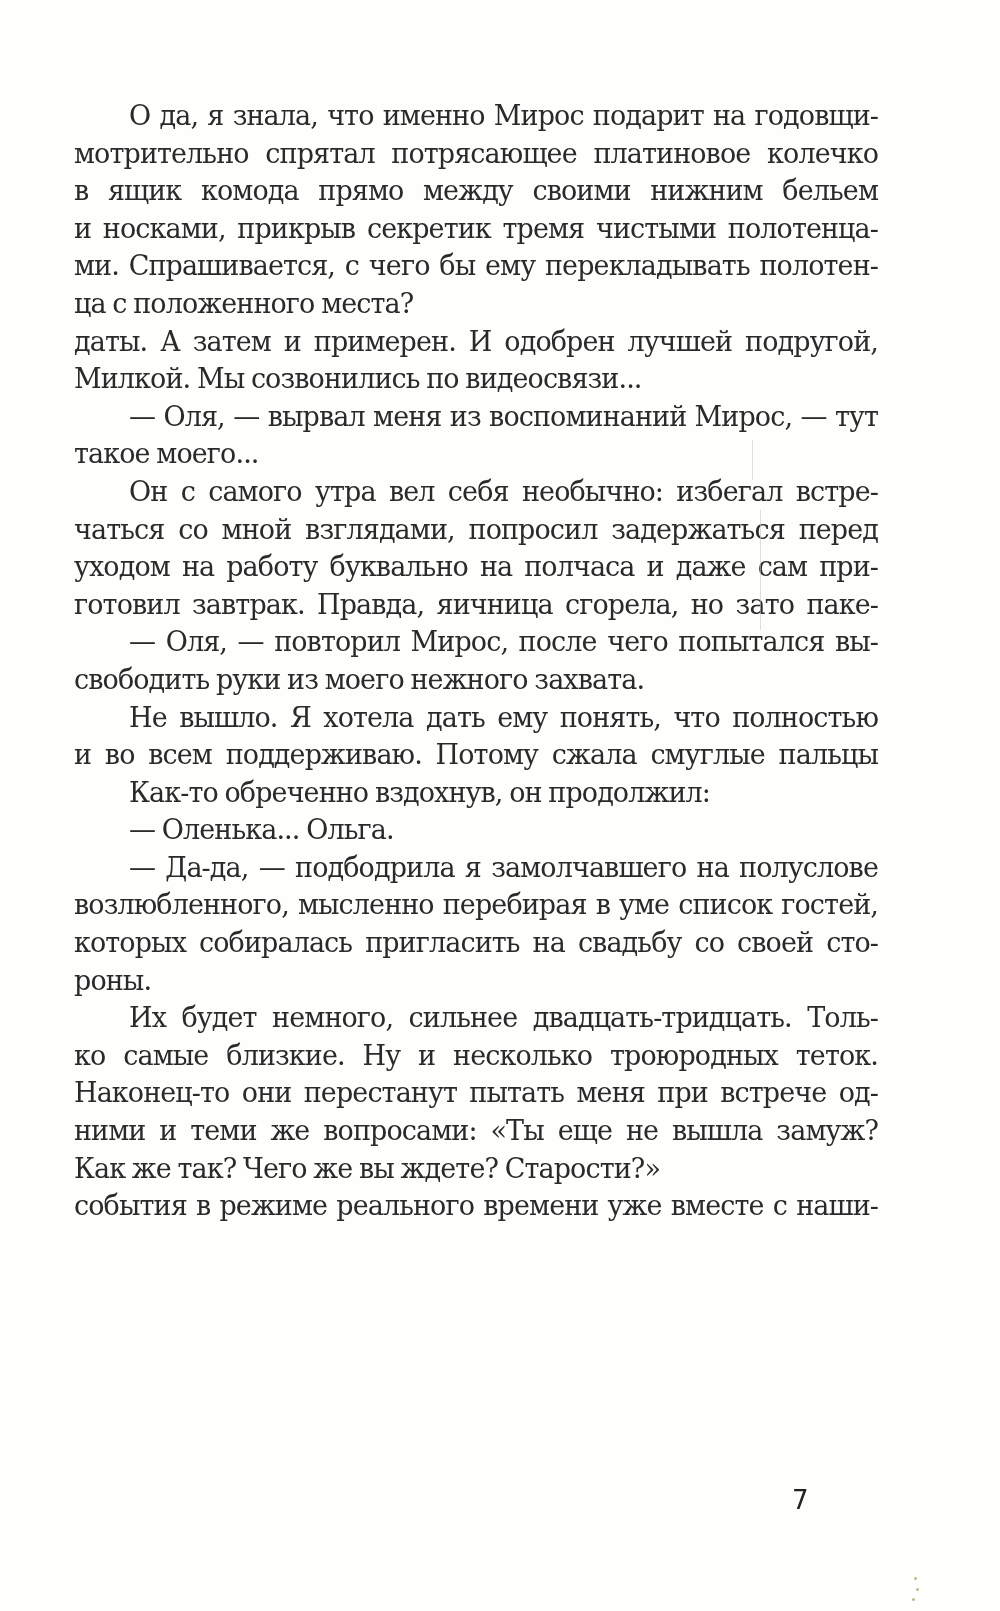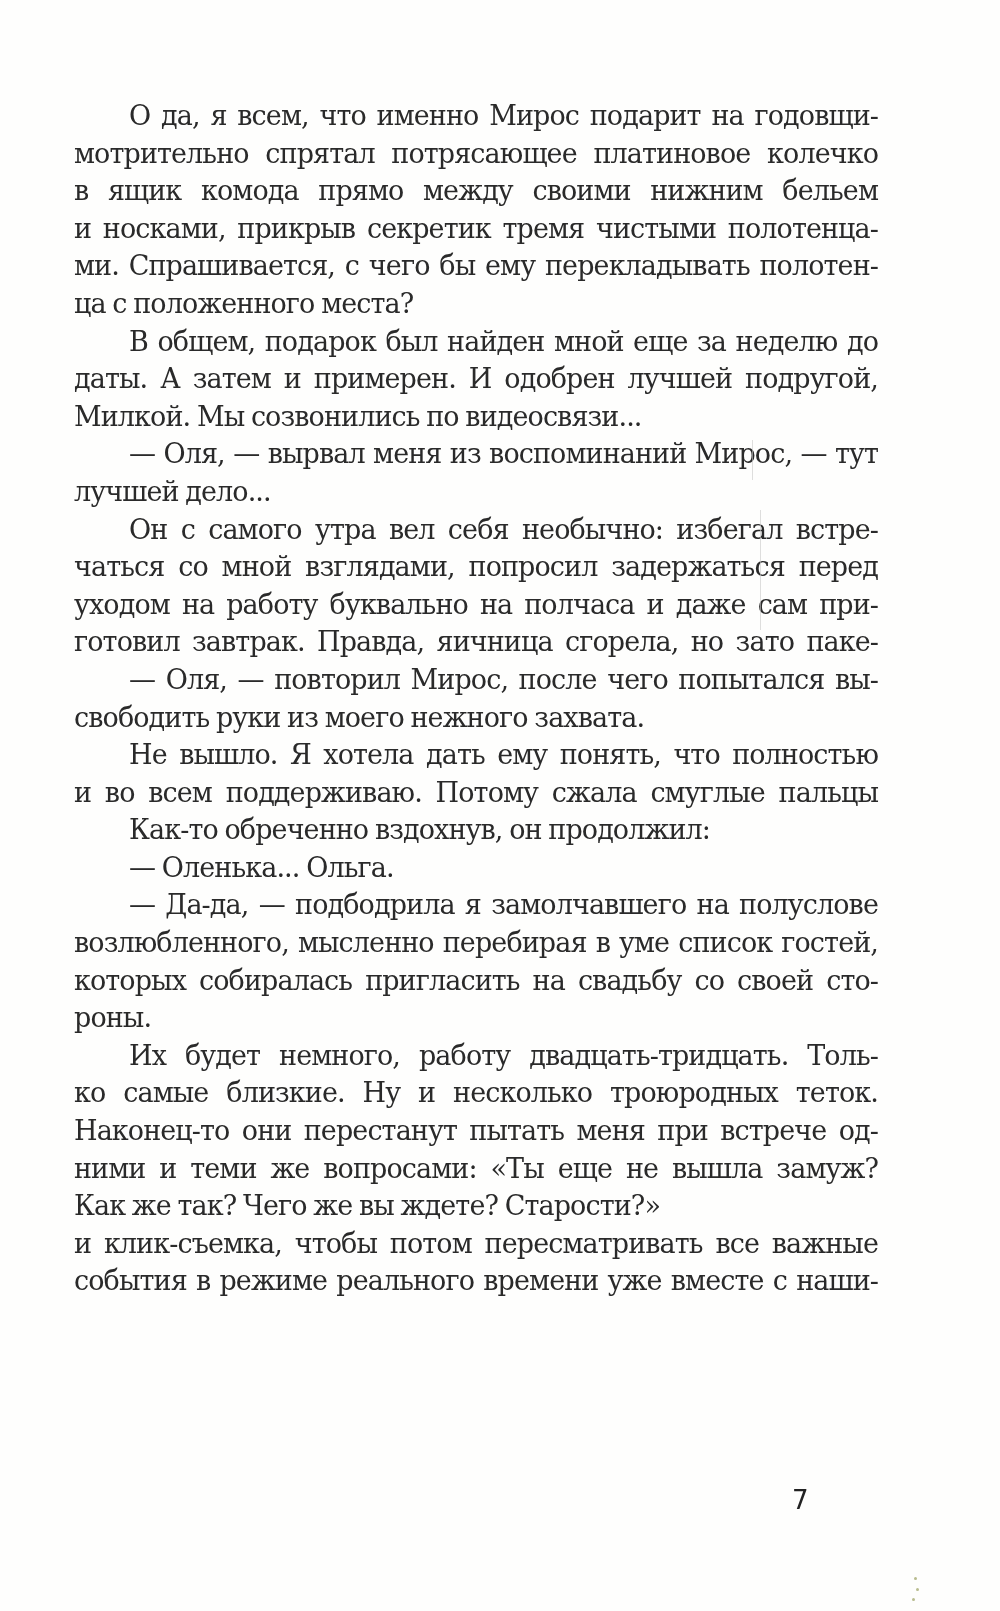--- a/index.html
+++ b/index.html
@@ -63,51 +63,49 @@
     width: 1px;
     background: #c8c8c8;
     opacity: 0.6;
   }
 </style>
 </head>
 <body>
 
 <div class="page">
   <div class="text-column" id="text-column">
-      <div class="line indent">О да, я всем, что именно Мирос подарит на годовщи-</div>
+      <div class="line indent">О да, я знала, что именно Мирос подарит на годовщи-</div>
       <div class="line">мотрительно спрятал потрясающее платиновое колечко</div>
       <div class="line">в ящик комода прямо между своими нижним бельем</div>
       <div class="line">и носками, прикрыв секретик тремя чистыми полотенца-</div>
       <div class="line">ми. Спрашивается, с чего бы ему перекладывать полотен-</div>
       <div class="line last">ца с положенного места?</div>
-      <div class="line indent">В общем, подарок был найден мной еще за неделю до</div>
       <div class="line">даты. А затем и примерен. И одобрен лучшей подругой,</div>
       <div class="line last">Милкой. Мы созвонились по видеосвязи...</div>
       <div class="line indent">— Оля, — вырвал меня из воспоминаний Мирос, — тут</div>
-      <div class="line last">лучшей дело...</div>
+      <div class="line last">такое моего...</div>
       <div class="line indent">Он с самого утра вел себя необычно: избегал встре-</div>
       <div class="line">чаться со мной взглядами, попросил задержаться перед</div>
       <div class="line">уходом на работу буквально на полчаса и даже сам при-</div>
       <div class="line">готовил завтрак. Правда, яичница сгорела, но зато паке-</div>
       <div class="line indent">— Оля, — повторил Мирос, после чего попытался вы-</div>
       <div class="line last">свободить руки из моего нежного захвата.</div>
       <div class="line indent">Не вышло. Я хотела дать ему понять, что полностью</div>
       <div class="line">и во всем поддерживаю. Потому сжала смуглые пальцы</div>
       <div class="line indent last">Как-то обреченно вздохнув, он продолжил:</div>
       <div class="line indent last">— Оленька... Ольга.</div>
       <div class="line indent">— Да-да, — подбодрила я замолчавшего на полуслове</div>
       <div class="line">возлюбленного, мысленно перебирая в уме список гостей,</div>
       <div class="line">которых собиралась пригласить на свадьбу со своей сто-</div>
       <div class="line last">роны.</div>
-      <div class="line indent">Их будет немного, работу двадцать-тридцать. Толь-</div>
+      <div class="line indent">Их будет немного, сильнее двадцать-тридцать. Толь-</div>
       <div class="line">ко самые близкие. Ну и несколько троюродных теток.</div>
       <div class="line">Наконец-то они перестанут пытать меня при встрече од-</div>
       <div class="line">ними и теми же вопросами: «Ты еще не вышла замуж?</div>
       <div class="line last">Как же так? Чего же вы ждете? Старости?»</div>
-      <div class="line">и клик-съемка, чтобы потом пересматривать все важные</div>
       <div class="line">события в режиме реального времени уже вместе с наши-</div>
     </div>
   <div class="page-number">7</div>
 
   <div class="scan-line" style="left:752px; top:440px; height:40px;"></div>
   <div class="scan-line" style="left:760px; top:510px; height:120px;"></div>
   <div class="speck" style="left:914px; top:1577px;"></div>
   <div class="speck" style="left:916px; top:1588px;"></div>
   <div class="speck" style="left:912px; top:1598px;"></div>
 </div>

